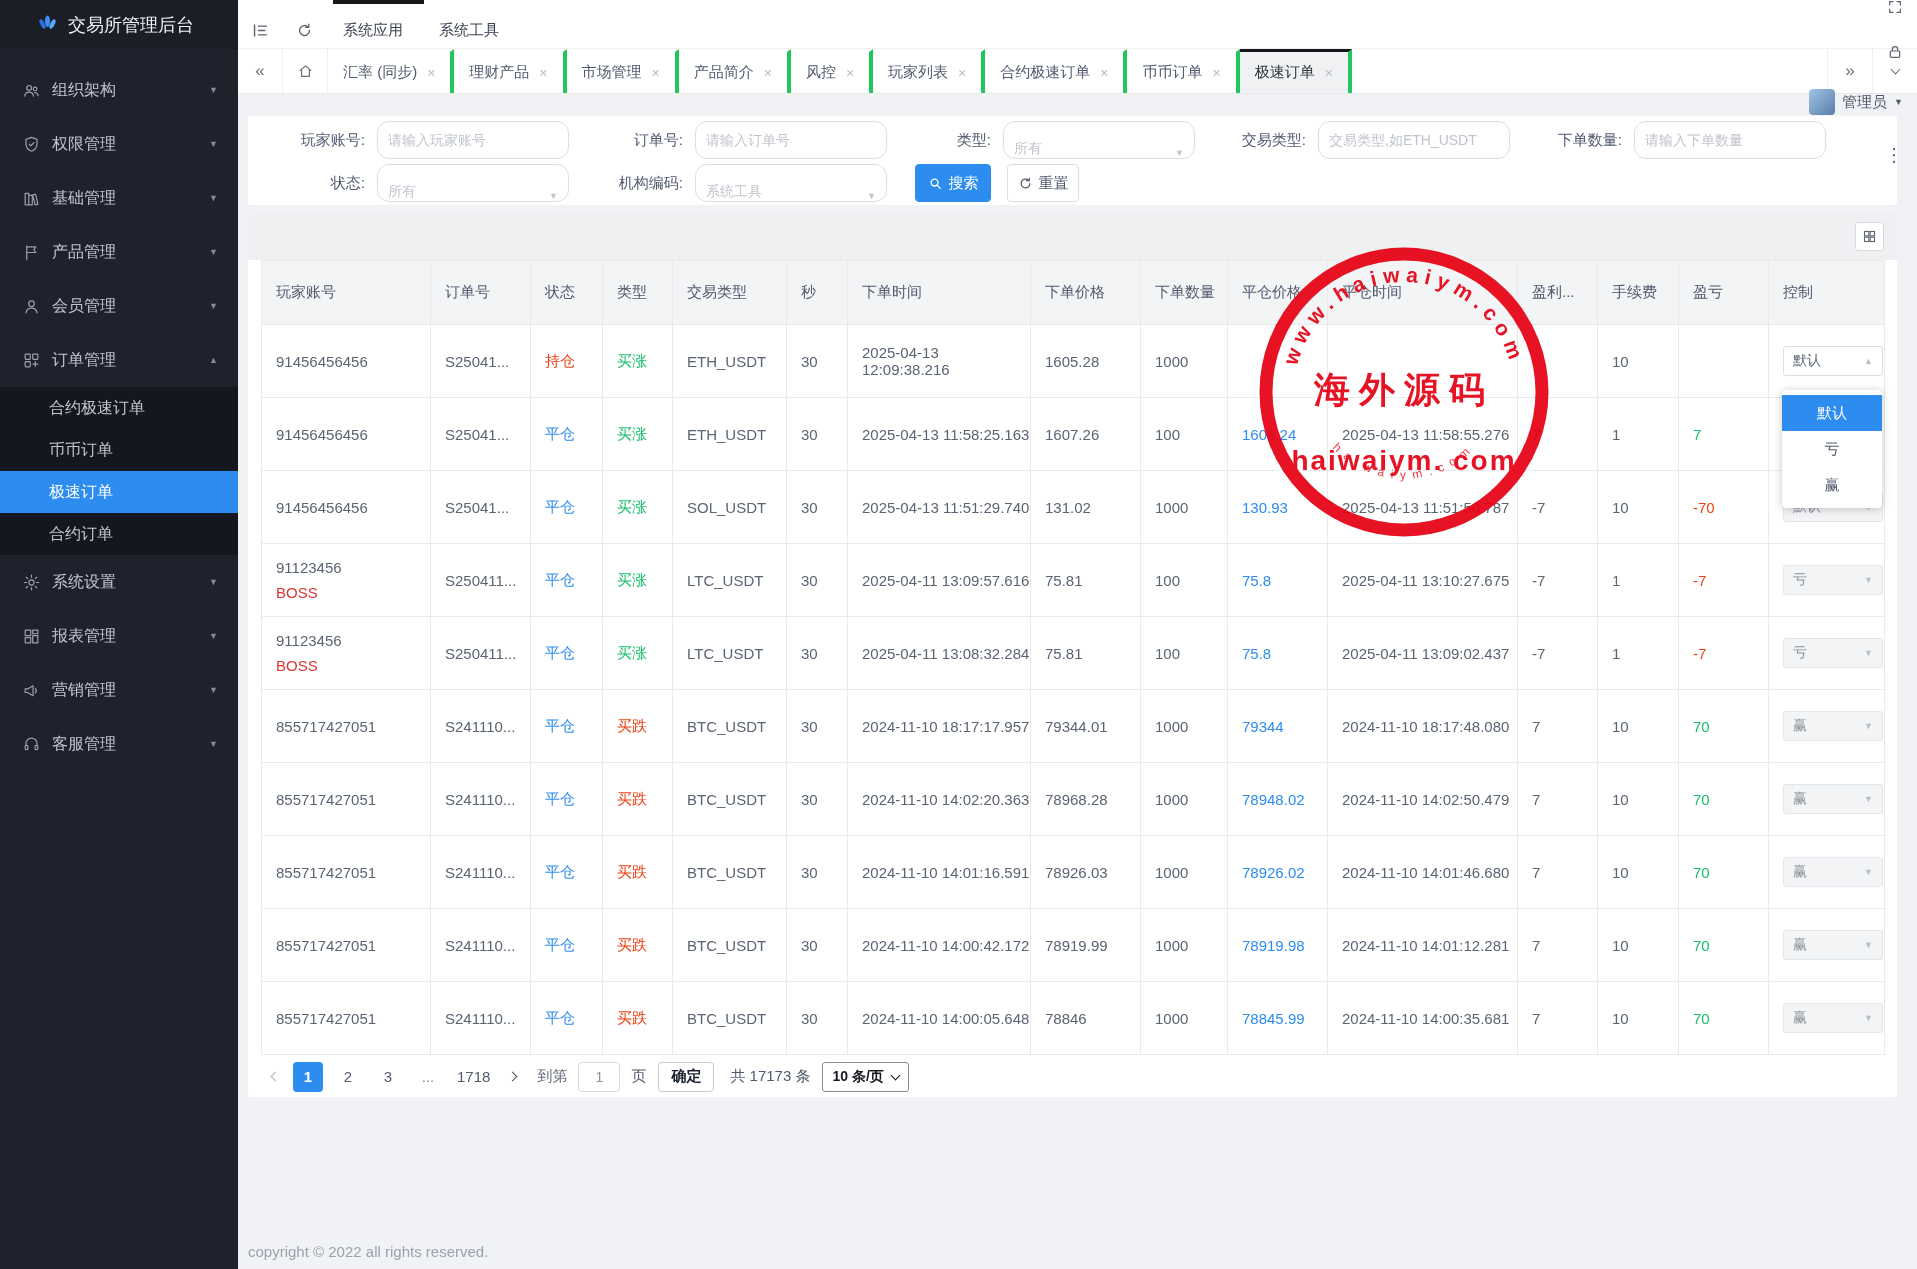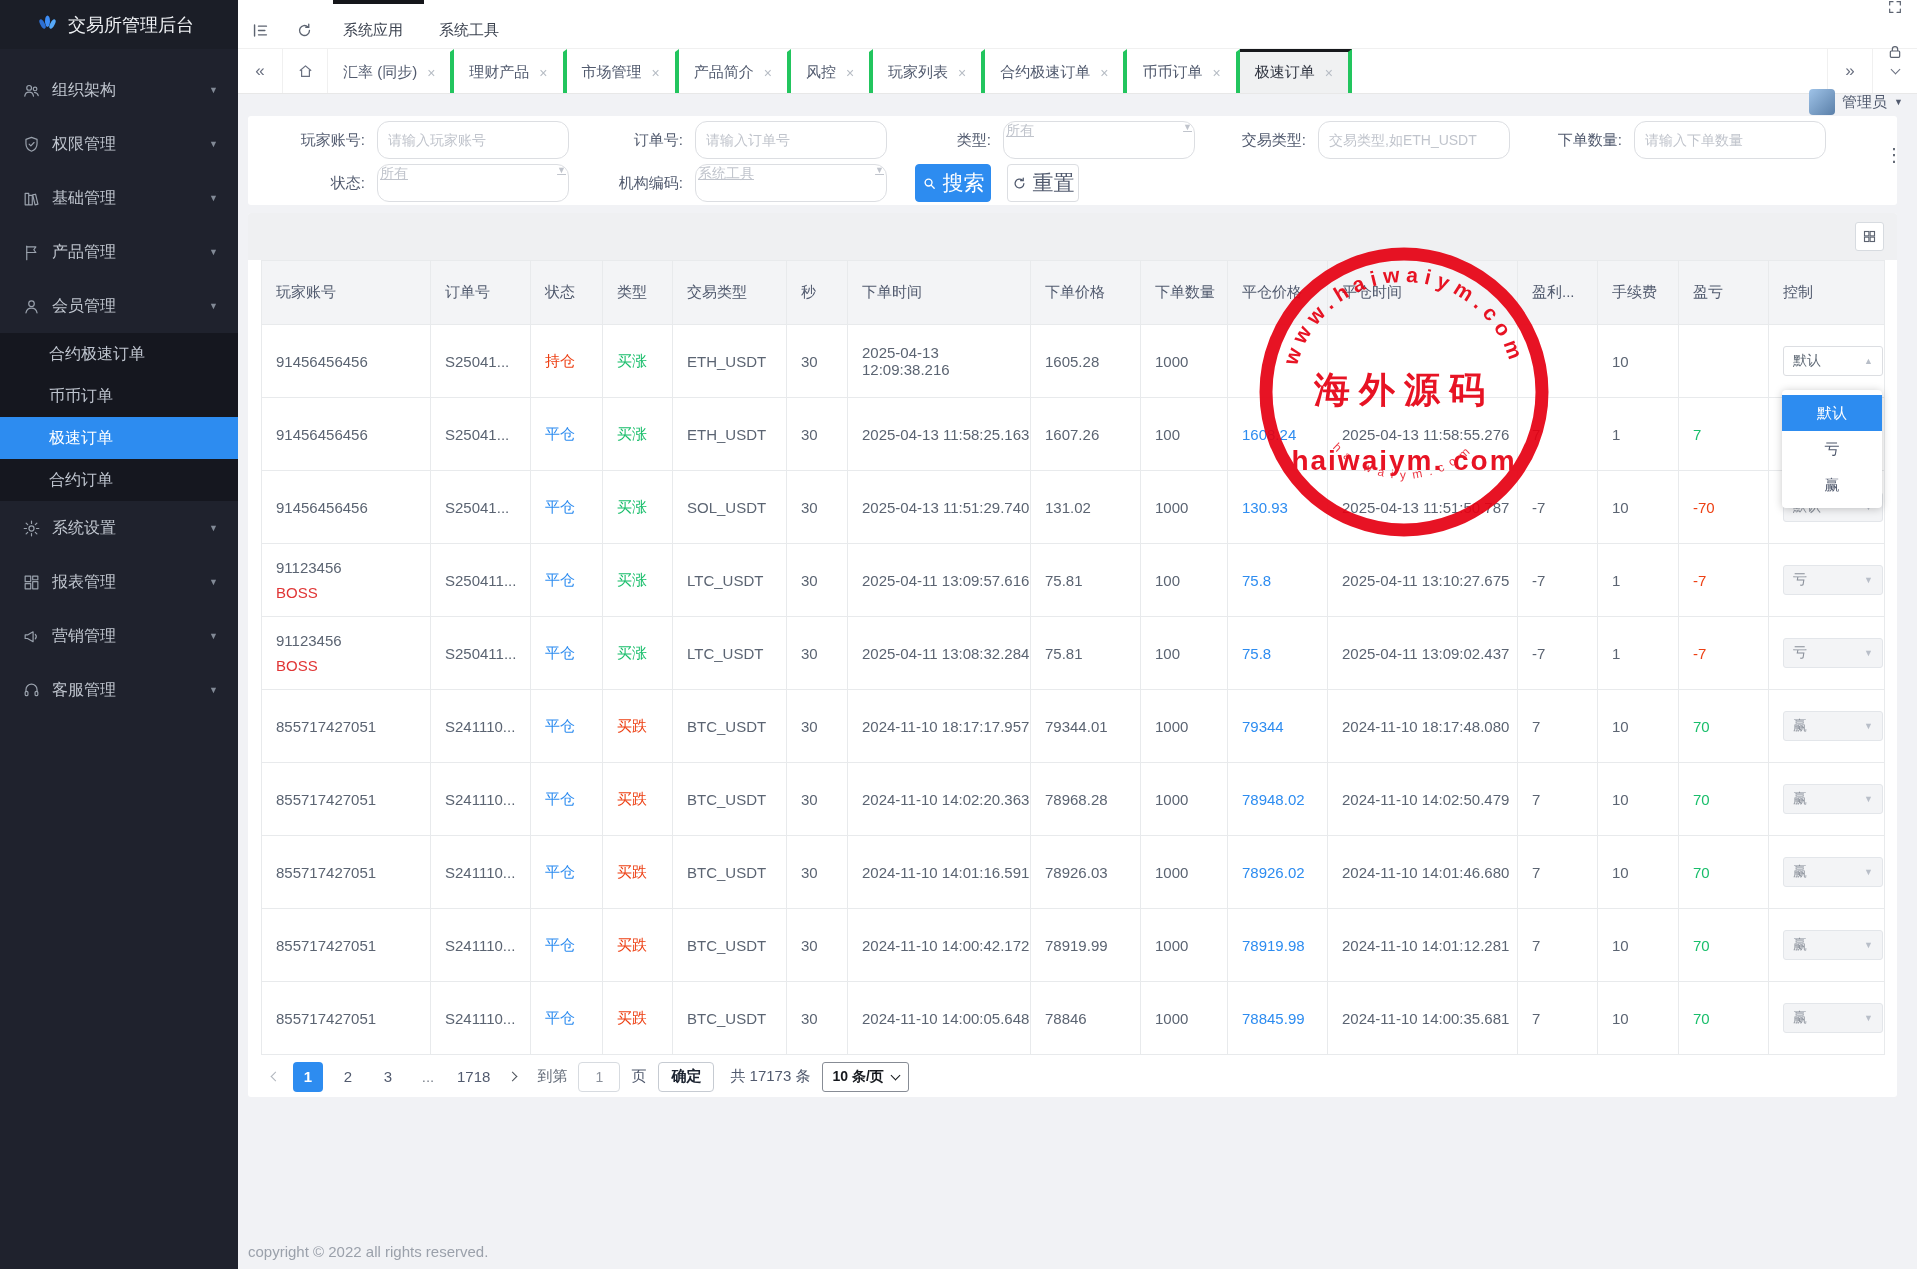--- a/index.html
+++ b/index.html
@@ -52,24 +52,24 @@
 
   
   .main { position:absolute; left:238px; top:94px; width:1679px; height:1175px; background:#f1f2f5; }
   .card { position:absolute; background:#fff; border-radius:3px; }
   .filter-card { left:10px; top:22px; width:1649px; height:89px; }
   .f-label { position:absolute; width:110px; height:38px; line-height:38px; text-align:right; font-size:15px; color:#515a6e; }
   .f-ctl { position:absolute; width:192px; height:38px; border:1px solid #dcdee2; border-radius:12px; background:#fff; }
   .f-ctl input { width:100%; height:100%; border:none; outline:none; padding:0 10px; font-size:14px;
                  font-family:inherit; color:#515a6e; background:transparent; }
   .f-ctl input::placeholder { color:#c0c4cc; }
-  .f-sel { display:flex; align-items:flex-start; justify-content:space-between; padding:0 2px; color:#c0c4cc; font-size:14px; cursor:pointer;text-decoration:underline; }
+  .f-sel { display:flex; align-items:flex-end; justify-content:space-between; padding:0 10px; color:#c0c4cc; font-size:14px; cursor:pointer; }
   .f-sel .sel-caret { font-size:9px; color:#c0c4cc; }
   .btn { position:absolute; height:38px; border-radius:4px; display:flex; align-items:center; justify-content:center;
-         gap:6px; font-size:21px; cursor:pointer; }
+         gap:6px; font-size:15px; cursor:pointer; }
   .btn-search { left:667px; top:48px; width:76px; background:#2d8cf0; color:#fff; border:1px solid #2d8cf0; }
   .btn-reset { left:759px; top:48px; width:72px; background:#fff; color:#515a6e; border:1px solid #dcdee2; }
 
   
   .table-card { left:10px; top:119px; width:1649px; height:884px; }
   .t-toolbar { height:47px; background:#eff0f2; position:relative; border-radius:3px 3px 0 0; }
   .cols-box { position:absolute; right:13px; top:9px; width:29px; height:29px; background:#fff;
               border:1px solid #d7dbe0; border-radius:3px; display:flex; align-items:center; justify-content:center;
               color:#5c6370; cursor:pointer; }
   table.grid { table-layout:fixed; width:1623px; margin:0 13px; border-collapse:collapse; }
@@ -177,20 +177,32 @@
       </div>
       <div class="sb-item">
         <span class="svgicon">
           <svg viewBox="0 0 24 24" width="19" height="19" fill="none" stroke="currentColor" stroke-width="1.5" stroke-linecap="round" stroke-linejoin="round">
             <circle cx="12" cy="8.5" r="3.5"></circle>
             <path d="M5 20c.7-4 3.3-6 7-6s6.3 2 7 6"></path>
           </svg>
         </span>
         <span>会员管理</span>
         <span class="sb-caret">▼</span>
+      </div>
+      <div class="sb-item">
+        <span class="svgicon">
+          <svg viewBox="0 0 24 24" width="19" height="19" fill="none" stroke="currentColor" stroke-width="1.5" stroke-linecap="round" stroke-linejoin="round">
+            <rect x="4" y="4" width="6.5" height="6.5" rx="1"></rect>
+            <rect x="4" y="13.5" width="6.5" height="6.5" rx="1"></rect>
+            <rect x="13.5" y="4" width="6.5" height="6.5" rx="1"></rect>
+            <path d="M16.8 13.5v6M13.8 16.5h6"></path>
+          </svg>
+        </span>
+        <span>订单管理</span>
+        <span class="sb-caret">▲</span>
       </div>
       <div class="sb-sub">
         <div class="sb-subitem">合约极速订单</div>
         <div class="sb-subitem">币币订单</div>
         <div class="sb-subitem active">极速订单</div>
         <div class="sb-subitem">合约订单</div>
       </div>
       <div class="sb-item">
         <span class="svgicon">
           <svg viewBox="0 0 24 24" width="19" height="19" fill="none" stroke="currentColor" stroke-width="1.5" stroke-linecap="round" stroke-linejoin="round">

